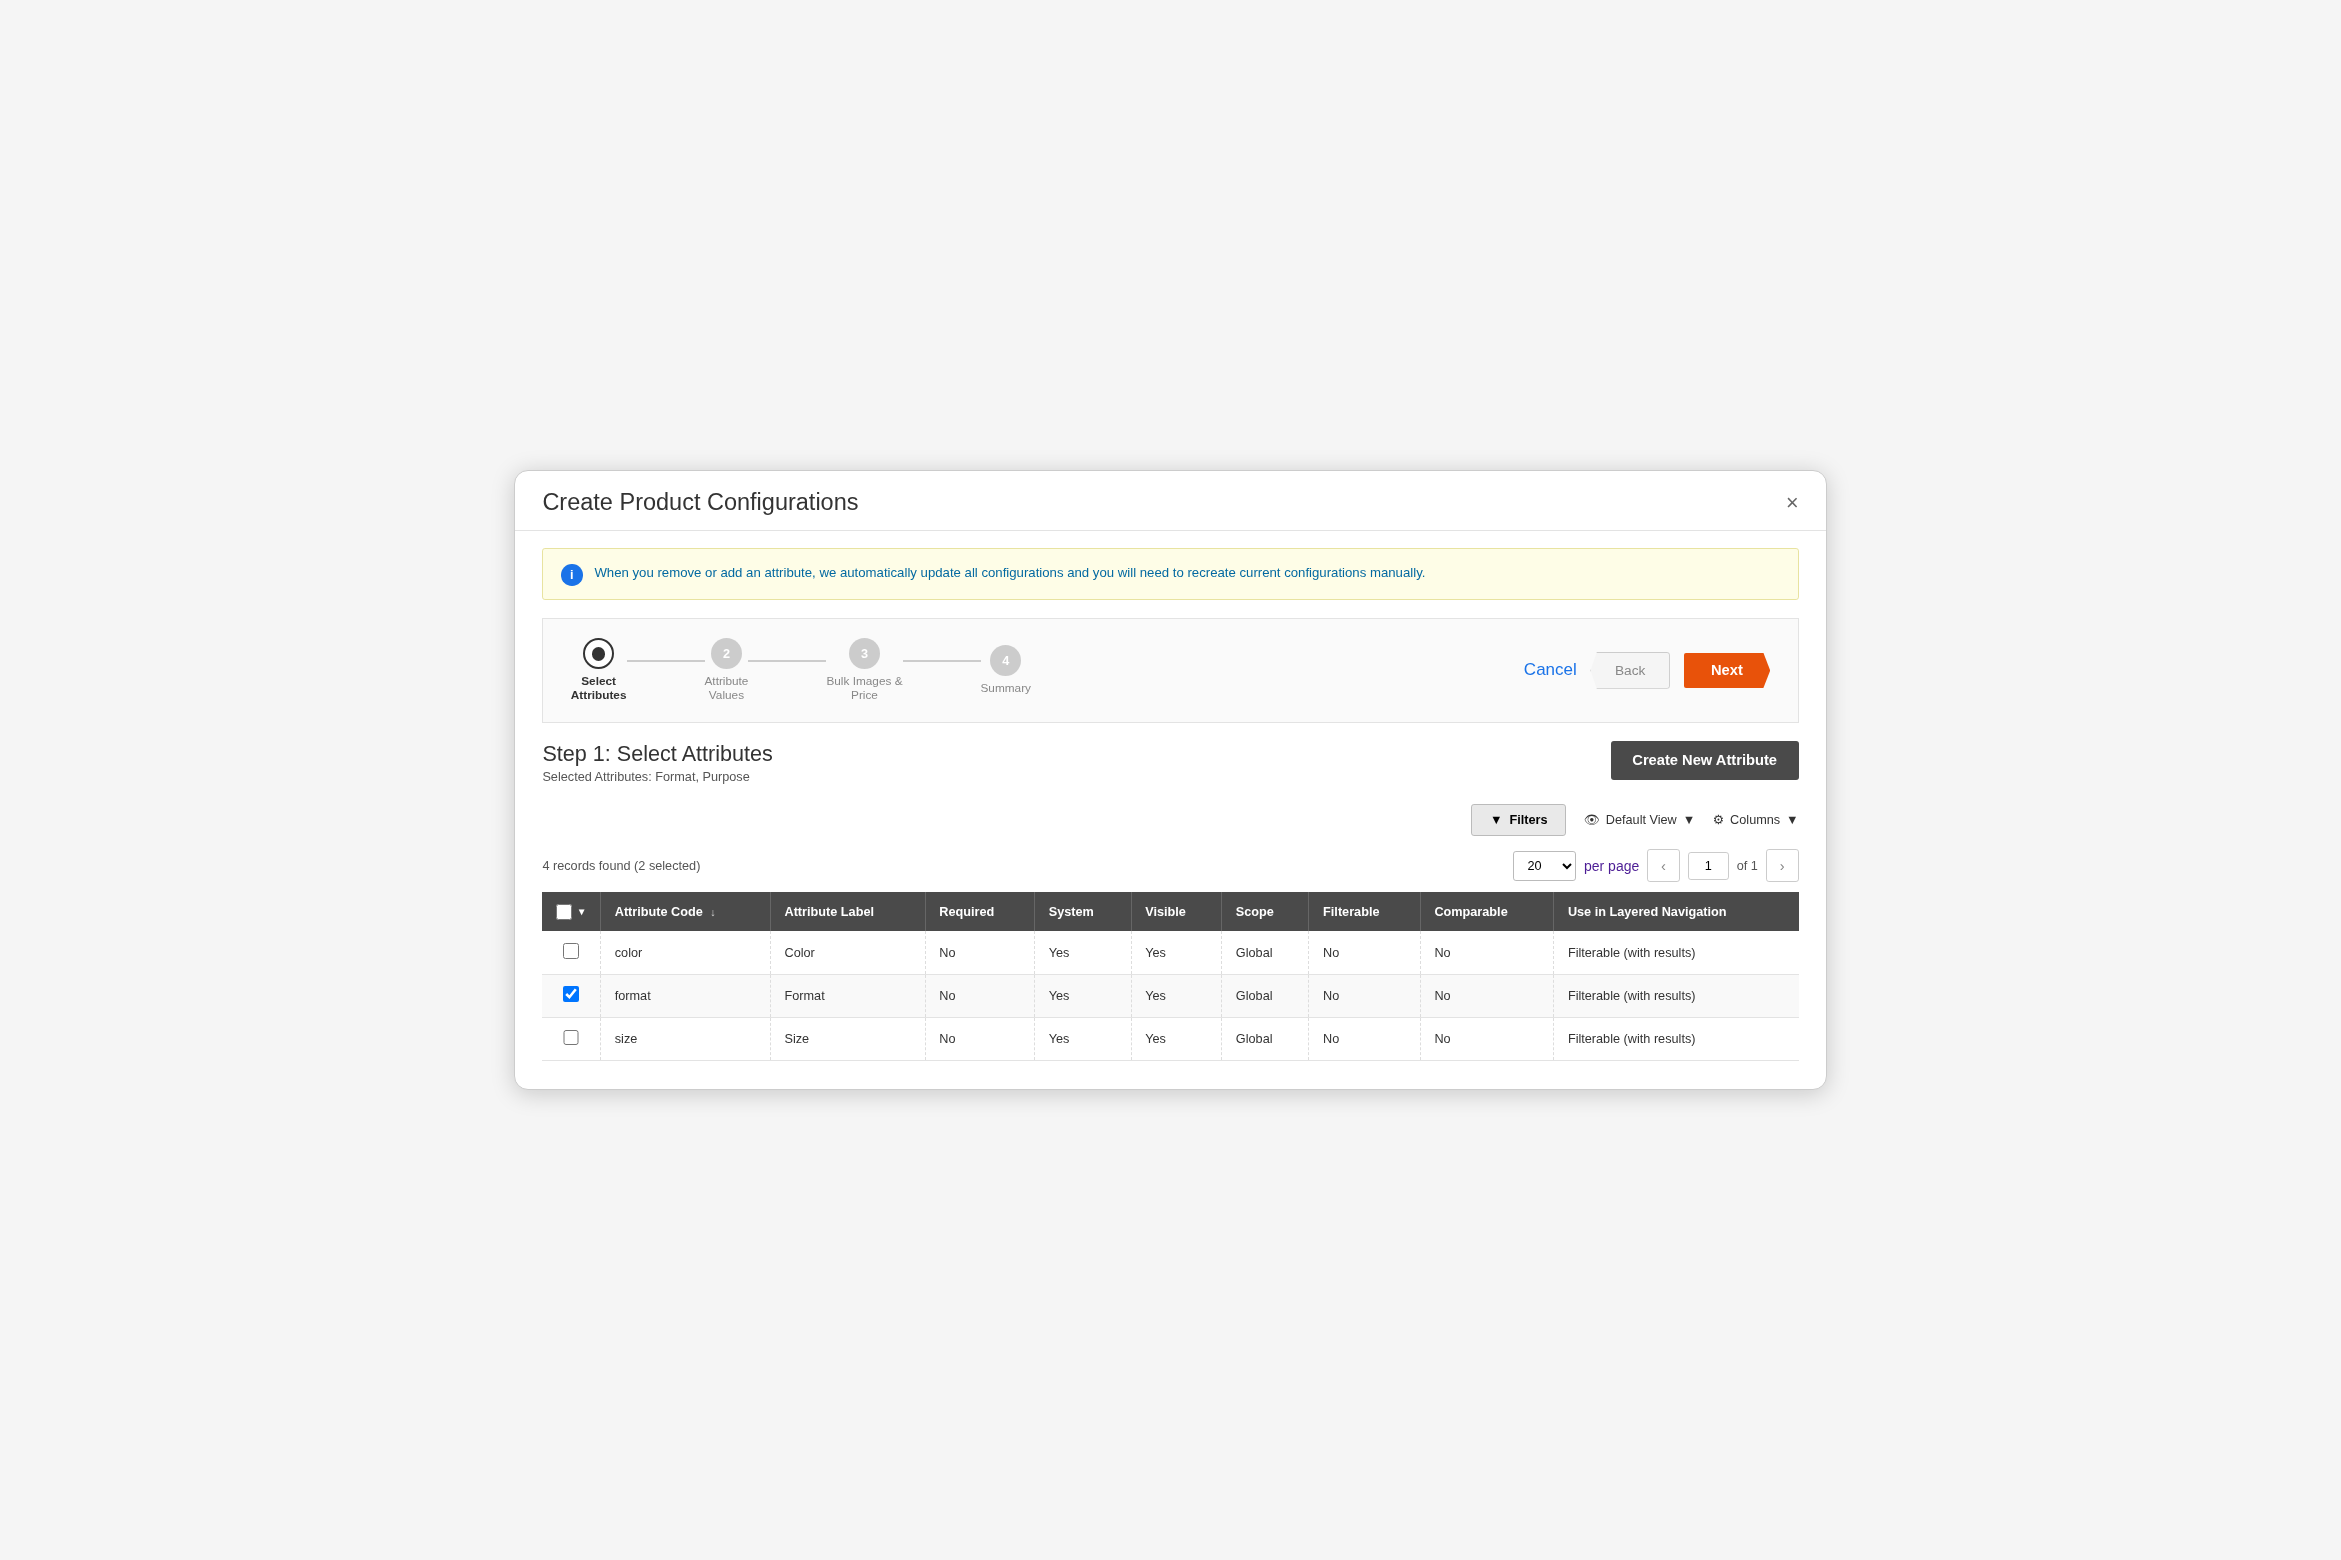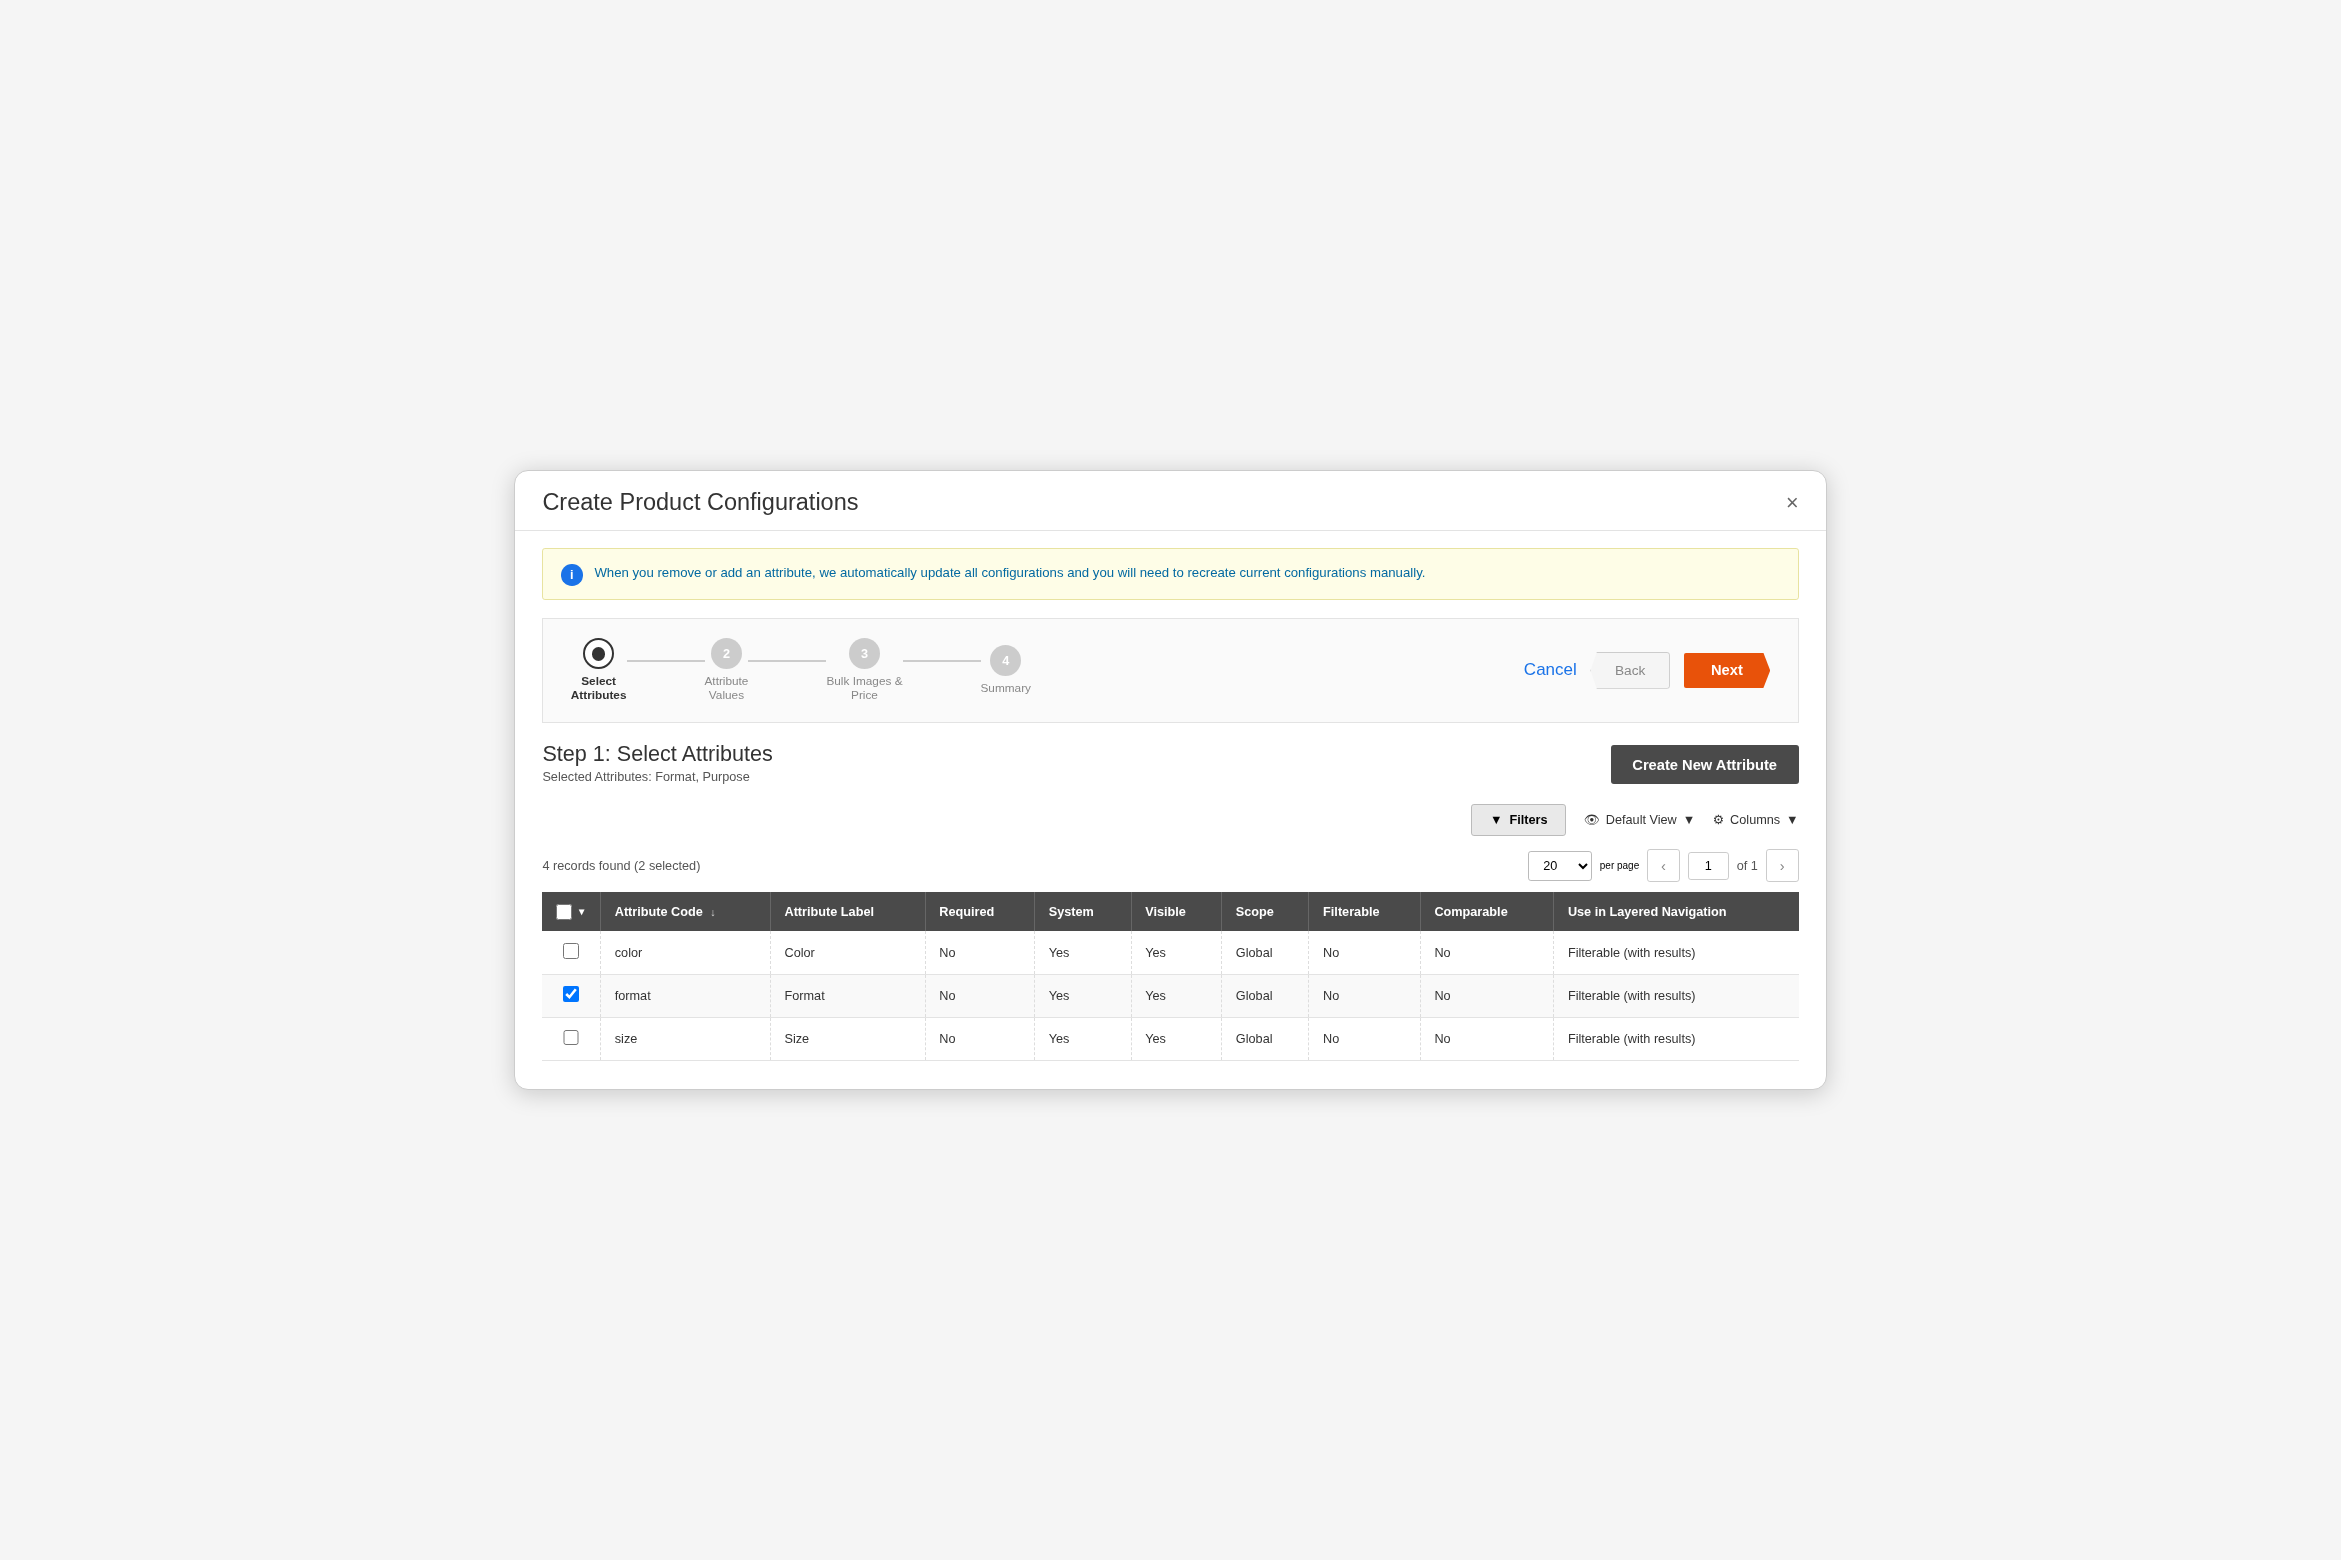--- a/index.html
+++ b/index.html
@@ -145,21 +145,21 @@
       font-size: 14.7px;
       font-weight: 600;
       cursor: pointer;
       clip-path: polygon(0% 0%, 92% 0%, 100% 50%, 92% 100%, 0% 100%);
       border-radius: 2px;
     }
     .step1-header {
       padding: 0 27.4px 11.8px 27.4px;
       display: flex;
       justify-content: space-between;
-      align-items: flex-end;
+      align-items: flex-start;
       gap: 46px;
     }
     .step1-title {
       font-size: 21.6px;
       font-weight: 300;
       color: #333;
     }
     .step1-subtitle {
       font-size: 12.7px;
       color: #555;
@@ -220,22 +220,22 @@
       gap: 7.8px;
     }
     .per-page-select {
       border: 1px solid #bbb;
       padding: 5.9px 9.8px;
       font-size: 12.7px;
       border-radius: 2.9px;
       background: #fff;
     }
     .per-page-label {
-      font-size: 10px;
-      color: #000000;
+      font-size: 14px;
+      color: #4c1d95;
     }
     .page-nav-btn {
       border: 1px solid #ccc;
       background: #fff;
       width: 33px;
       height: 33px;
       cursor: pointer;
       font-size: 14.7px;
       border-radius: 2.9px;
       display: flex;

